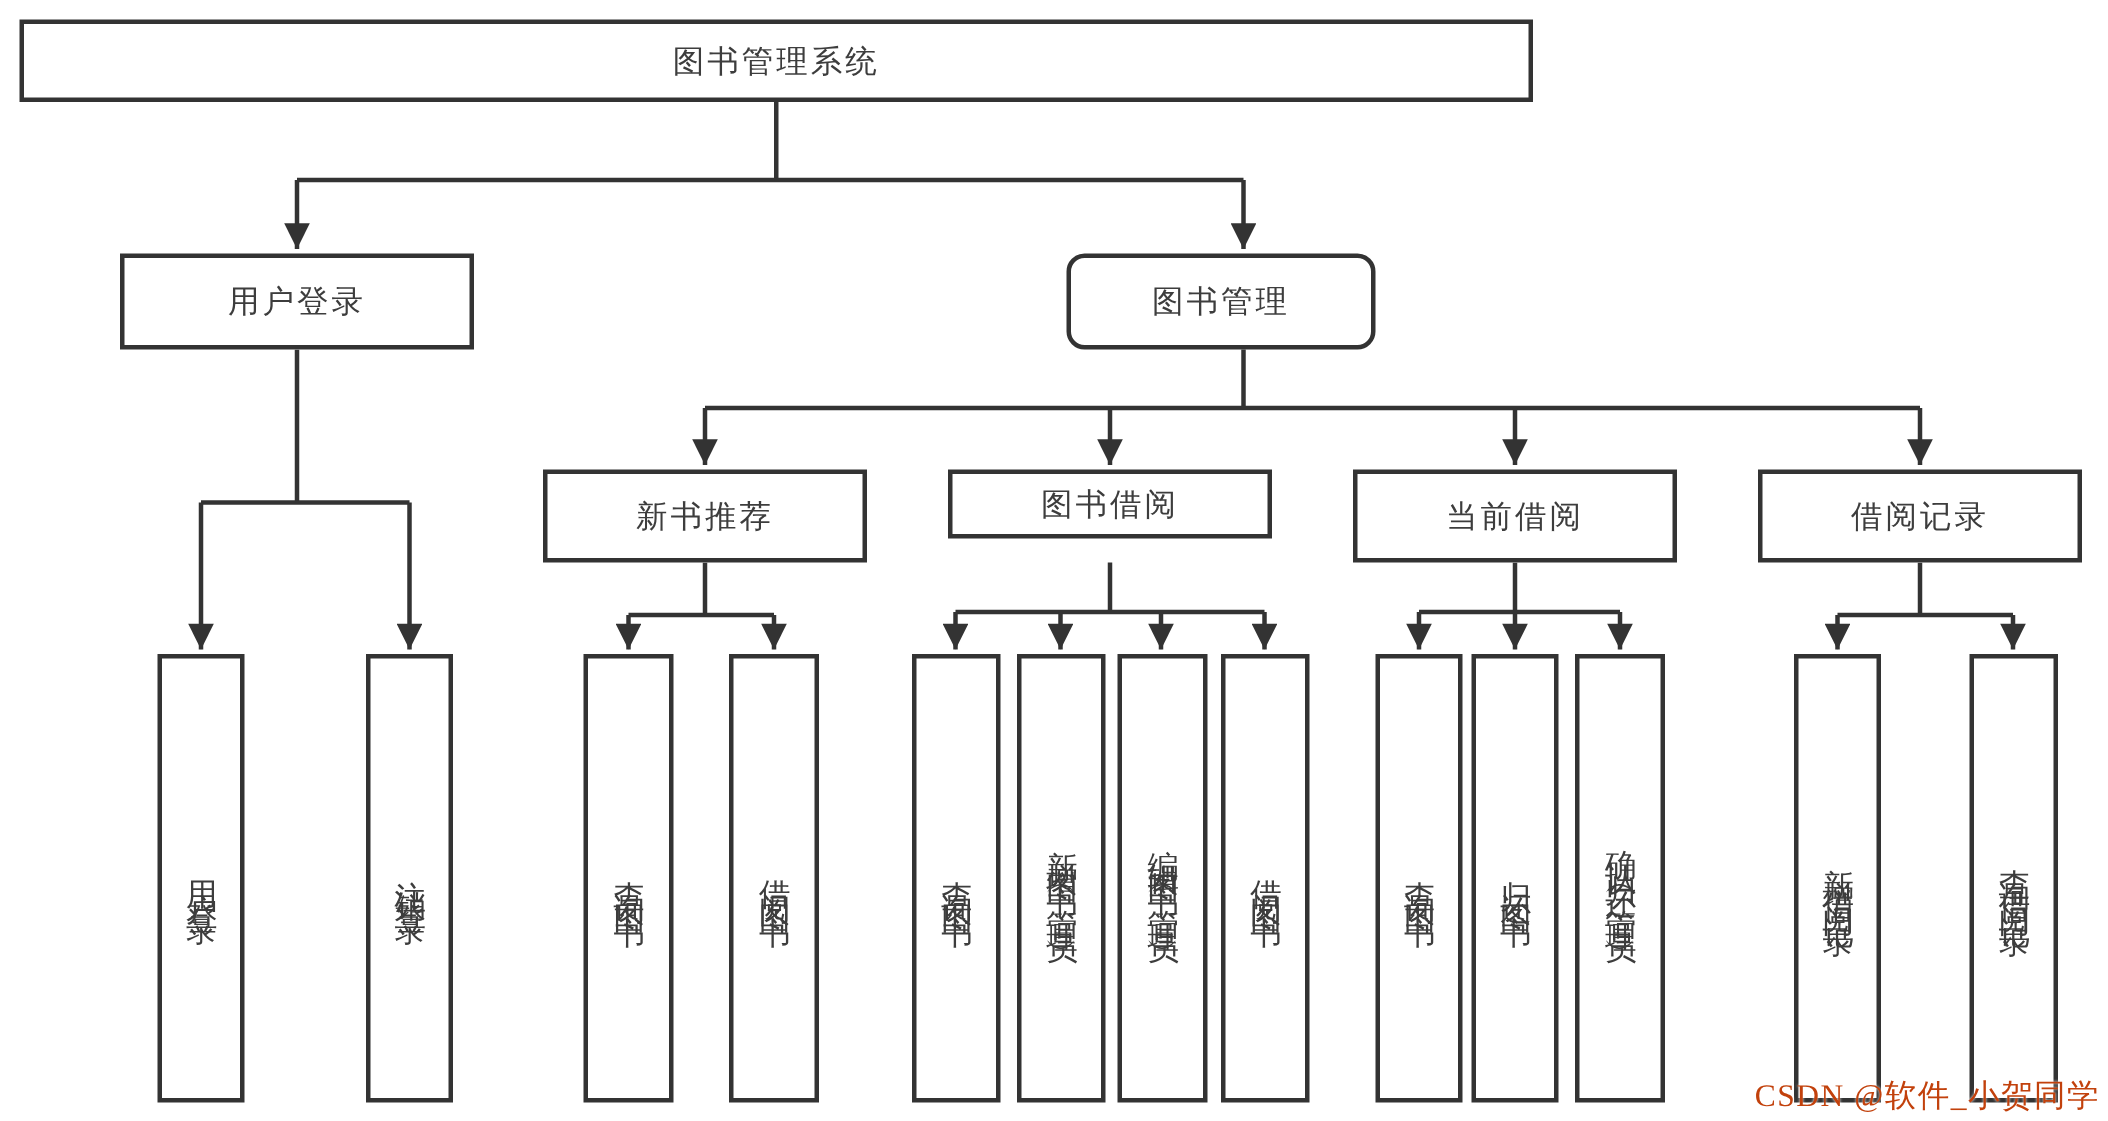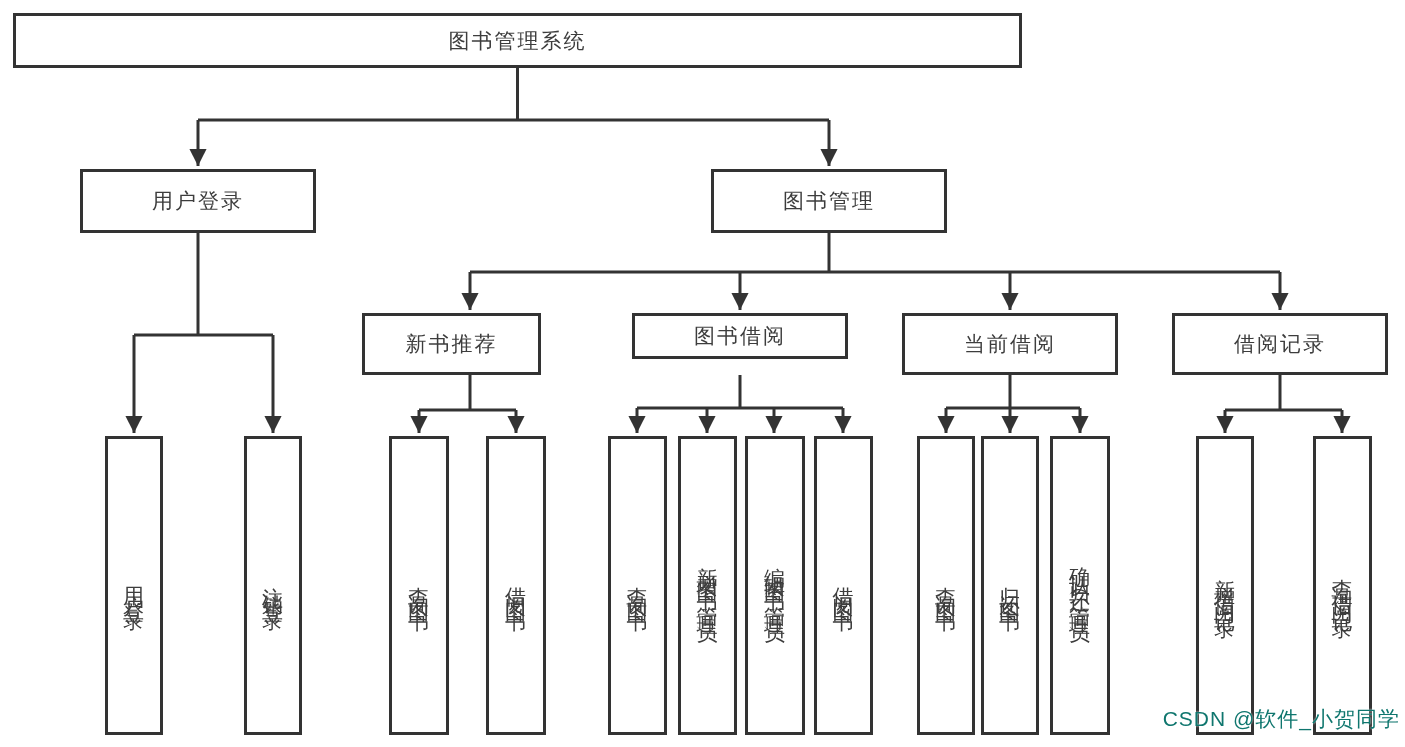--- a/index.html
+++ b/index.html
@@ -12,23 +12,24 @@
     position:absolute;box-sizing:border-box;border:3px solid #333333;background:#ffffff;
     display:flex;align-items:center;justify-content:center;
     font-size:21px;letter-spacing:2px;white-space:nowrap;
   }
   .leaf{letter-spacing:0;}
   .leaf .vtext{
     writing-mode:vertical-rl;text-orientation:mixed;
     font-size:21px;letter-spacing:8px;line-height:1;
   }
   .watermark{
-    position:absolute;right:5px;bottom:14px;
-    font-size:21px;color:#0f766e;letter-spacing:1px;white-space:nowrap;
+    position:absolute;right:5px;bottom:3px;
+    font-size:21px;color:#c2410c;letter-spacing:1px;white-space:nowrap;
     text-shadow:0 0 2px #ffffff;
+    font-family:Liberation Serif, serif;
   }
 </style>
 </head>
 <body>
 
 <div class="canvas">
 
   <svg class="connectors" viewBox="0 0 1405 747" xmlns="http://www.w3.org/2000/svg">
     <defs>
       <marker id="arrow" viewBox="0 0 10 10" refX="10" refY="5" markerWidth="8.3" markerHeight="5.7" orient="auto">
@@ -75,23 +76,23 @@
       <path d="M1280 375 V410"></path>
       <path d="M1225 410 H1342"></path>
       <path d="M1225 410 V433" marker-end="url(#arrow)"></path>
       <path d="M1342 410 V433" marker-end="url(#arrow)"></path>
     </g>
   </svg>
 
   <div class="node" style="left:13px;top:13px;width:1009px;height:55px;font-family:Liberation Mono, monospace;">图书管理系统</div>
 
   <div class="node" style="left:80px;top:169px;width:236px;height:64px;">用户登录</div>
-  <div class="node" style="left:711px;top:169px;width:236px;height:64px;">图书管理</div>
+  <div class="node" style="left:711px;top:169px;width:206px;height:64px;border-radius:12px;">图书管理</div>
 
-  <div class="node" style="left:362px;top:313px;width:179px;height:62px;">新书推荐</div>
+  <div class="node" style="left:362px;top:313px;width:216px;height:62px;">新书推荐</div>
   <div class="node" style="left:632px;top:313px;width:216px;height:46px;">图书借阅</div>
   <div class="node" style="left:902px;top:313px;width:216px;height:62px;">当前借阅</div>
   <div class="node" style="left:1172px;top:313px;width:216px;height:62px;">借阅记录</div>
 
   <div class="node leaf" style="left:105px;top:436px;width:58px;height:299px;">
     <span class="vtext">用户登录</span>
   </div>
   <div class="node leaf" style="left:244px;top:436px;width:58px;height:299px;">
     <span class="vtext">注销登录</span>
   </div>

